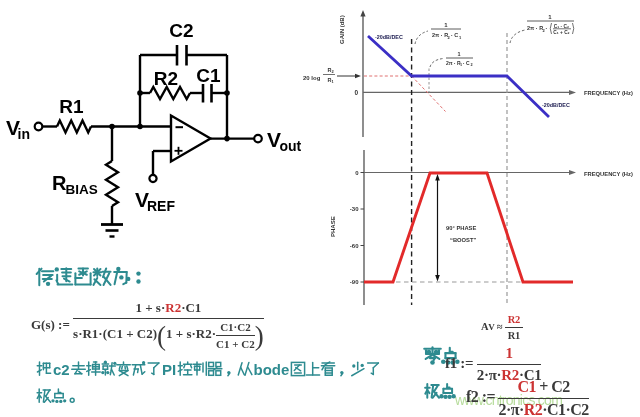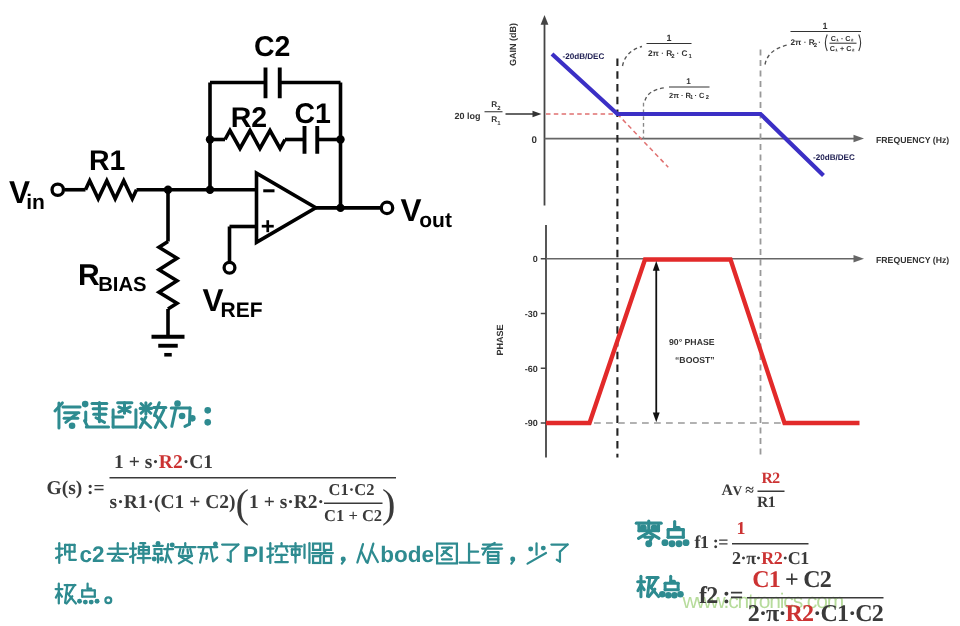--- a/index.html
+++ b/index.html
@@ -1,16 +1,16 @@
 <!DOCTYPE html>
 <html><head><meta charset="utf-8"><style>
 html,body{margin:0;padding:0;background:#fff}
 #page{position:relative;width:640px;height:417px;overflow:hidden;background:#fff}
 .f{position:absolute;font-family:"Liberation Serif",serif;color:#3a3a3a;font-weight:bold;white-space:nowrap}
-.fr{display:inline-block;vertical-align:middle;}
+.fr{display:inline-block;vertical-align:middle;text-align:center}
 .fr .t{display:block;border-bottom:1.3px solid #3a3a3a;padding:0 3px 2px}
 .fr .b{display:block;padding-top:2px}
 .red{color:#cc3333}
 .wm{position:absolute;font-family:"Liberation Sans",sans-serif;color:#b7dc9c;white-space:nowrap}
 </style></head>
 <body>
 <div id="page">
 <div class="wm" style="left:455px;top:392px;font-size:14px;letter-spacing:-0.75px">www.cntronics.com</div>
 <svg width="640" height="417" viewBox="0 0 640 417" style="position:absolute;left:0;top:0">
 <line x1="43" y1="126.5" x2="57" y2="126.5" stroke="#000" stroke-width="2.4" stroke-linecap="butt"></line>
@@ -421,19 +421,19 @@
 </svg>
 
 <div class="f" style="left:31px;top:300px;font-size:13px">
  <span style="vertical-align:middle">G(s)&nbsp;:=&nbsp;</span><span class="fr"><span class="t">1&nbsp;+&nbsp;s·<span class="red">R2</span>·C1</span><span class="b">s·R1·(C1&nbsp;+&nbsp;C2)<span style="font-size:27px;font-weight:normal;vertical-align:middle;line-height:0">(</span>1&nbsp;+&nbsp;s·R2·<span class="fr" style="font-size:11px"><span class="t">C1·C2</span><span class="b">C1&nbsp;+&nbsp;C2</span></span><span style="font-size:27px;font-weight:normal;vertical-align:middle;line-height:0">)</span></span></span>
 </div>
 
 <div class="f" style="left:481px;top:314px;font-size:10.5px;letter-spacing:-0.3px">
  A<span style="font-size:9px">V</span>&nbsp;≈&nbsp;<span class="fr"><span class="t"><span class="red">R2</span></span><span class="b">R1</span></span>
 </div>
 
-<div class="f" style="left:463px;top:345px;font-size:12px;letter-spacing:-0.3px">
+<div class="f" style="left:445px;top:345px;font-size:15px;letter-spacing:-0.3px">
  f1&nbsp;:=&nbsp;<span class="fr"><span class="t"><span class="red">1</span></span><span class="b">2·π·<span class="red">R2</span>·C1</span></span>
 </div>
 
 <div class="f" style="left:466px;top:378px;font-size:16px;letter-spacing:-0.55px">
  f2&nbsp;:=&nbsp;<span class="fr"><span class="t"><span class="red">C1</span>&nbsp;+&nbsp;C2</span><span class="b">2·π·<span class="red">R2</span>·C1·C2</span></span>
 </div>
 </div>
 </body></html>

